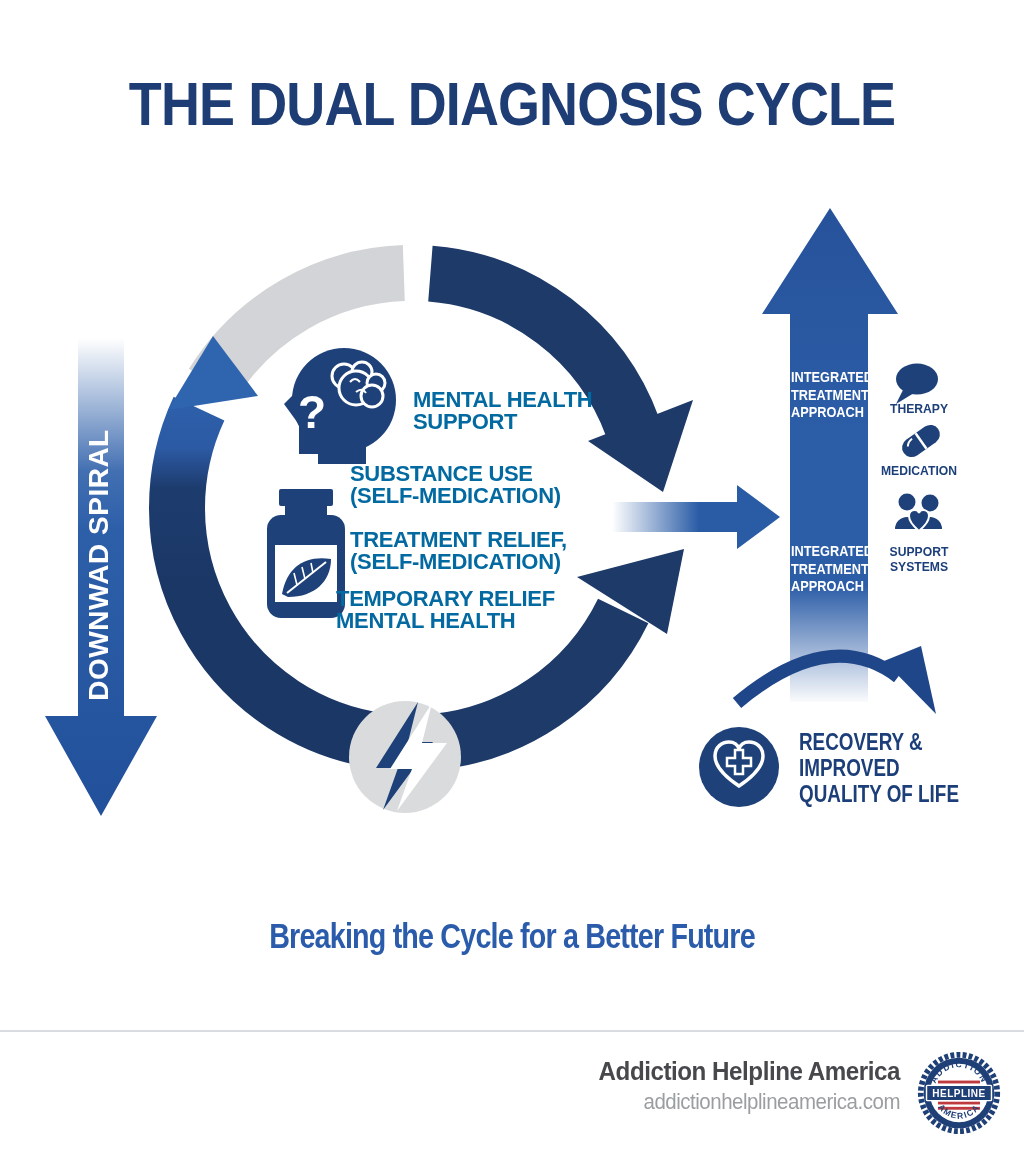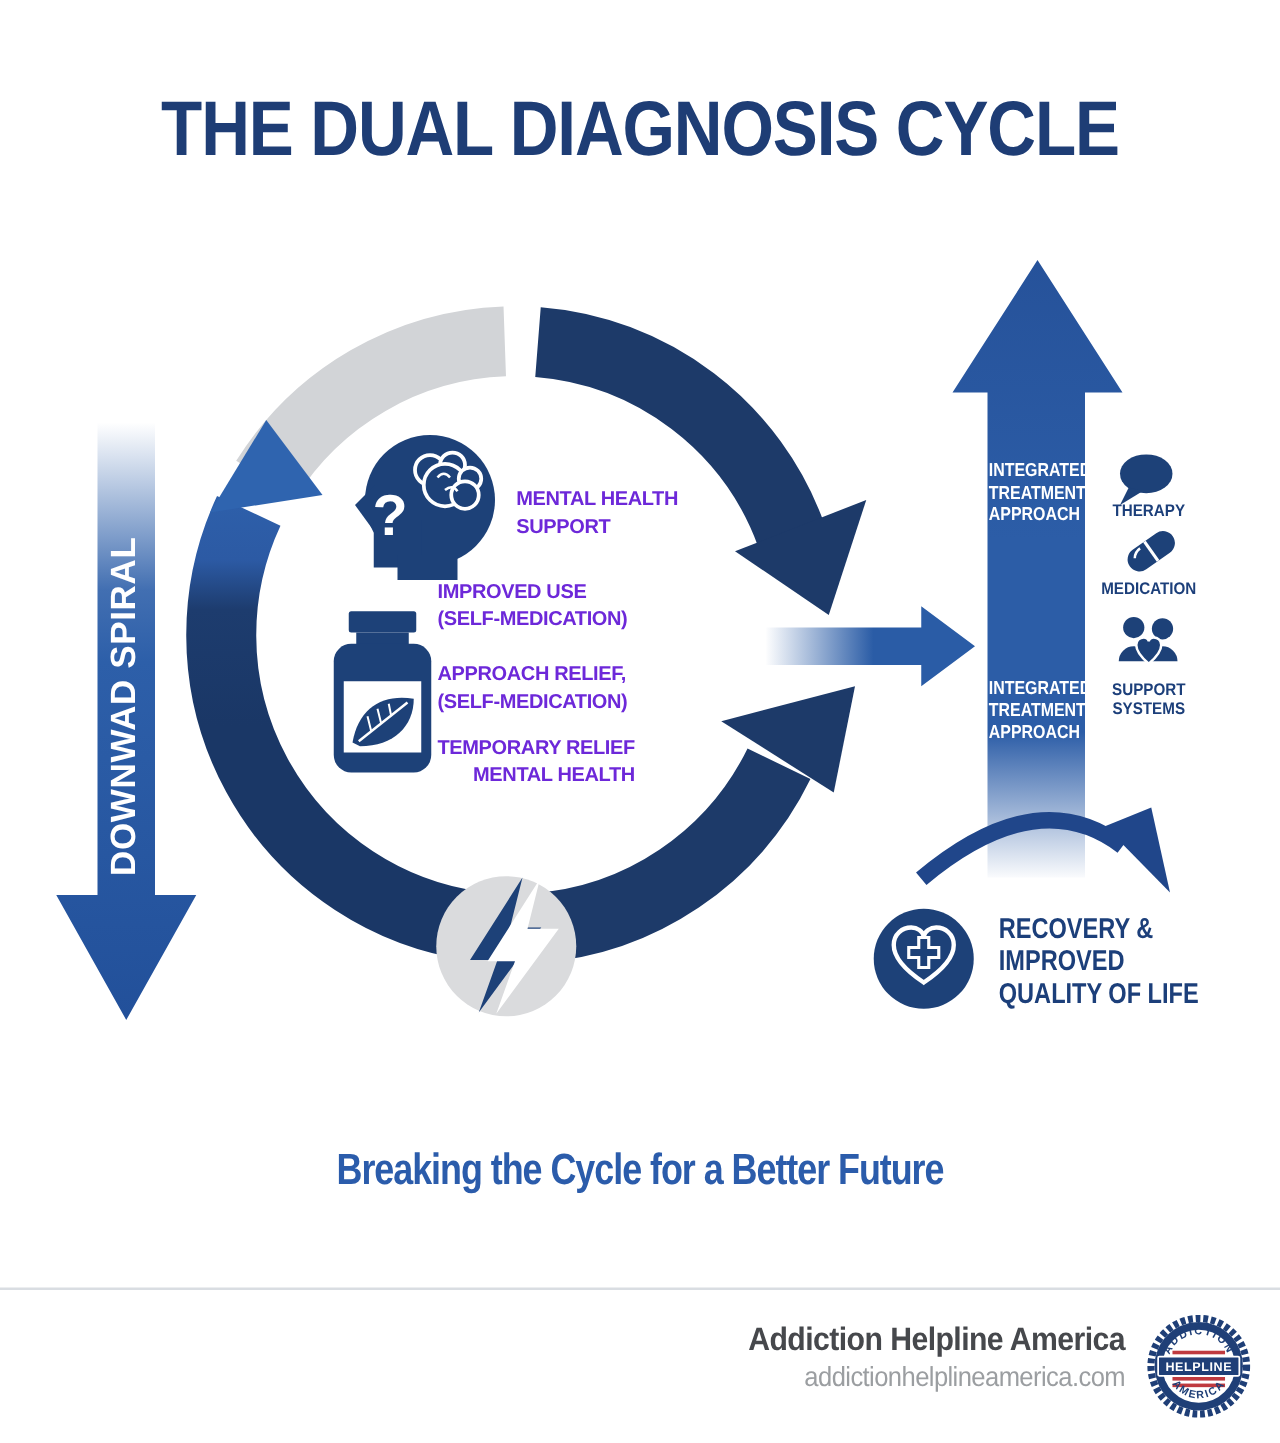--- a/index.html
+++ b/index.html
@@ -5,21 +5,21 @@
   html,body{margin:0;padding:0;background:#fff;}
   #stage{position:relative;width:1024px;height:1154px;background:#ffffff;overflow:hidden;
          font-family:"Liberation Sans", sans-serif;}
   #diagram-svg{position:absolute;left:0;top:0;}
   .abs{position:absolute;}
   .line{display:block;}
   .title{width:1024px;text-align:center;font-weight:bold;font-size:62px;color:#1e3d75;
          letter-spacing:-1px;transform:scaleX(0.87);transform-origin:center;white-space:nowrap;}
   .spiral-label{width:320px;height:36px;text-align:center;color:#ffffff;font-weight:bold;
          font-size:28px;letter-spacing:.5px;transform:rotate(-90deg);transform-origin:center;white-space:nowrap;}
-  .cycle-label{color:#6d28d9;font-weight:bold;font-size:16px;line-height:22px;
+  .cycle-label{color:#0369a1;font-weight:bold;font-size:22px;line-height:22px;
          letter-spacing:-0.3px;white-space:nowrap;}
   .arrow-label{color:#ffffff;font-weight:bold;font-size:15px;line-height:17.5px;
          transform:scaleX(0.85);transform-origin:left top;white-space:nowrap;}
   .support-label{width:100px;text-align:center;color:#1c3f7a;font-weight:bold;font-size:13.5px;
          line-height:14.5px;transform:scaleX(0.9);transform-origin:center top;white-space:nowrap;}
   .recovery-label{color:#1c3f7a;font-weight:bold;font-size:23px;line-height:26px;
          transform:scaleX(0.82);transform-origin:left top;white-space:nowrap;}
   .tagline{width:1024px;text-align:center;color:#2b5cab;font-weight:bold;font-size:35px;
          letter-spacing:-1px;transform:scaleX(0.82);transform-origin:center;white-space:nowrap;}
   .divider{width:1024px;height:2px;background:#d9dde2;}
@@ -141,28 +141,28 @@
 
   <div class="abs title" style="left:0;top:68px;">THE DUAL DIAGNOSIS CYCLE</div>
 
   <div class="abs spiral-label" style="left:-59px;top:547px;">DOWNWAD SPIRAL</div>
 
   <div class="abs cycle-label" style="left:413px;top:389px;">
     <span class="line">MENTAL HEALTH</span>
     <span class="line">SUPPORT</span>
   </div>
   <div class="abs cycle-label" style="left:350px;top:463px;">
-    <span class="line">IMPROVED USE</span>
+    <span class="line">SUBSTANCE USE</span>
     <span class="line">(SELF-MEDICATION)</span>
   </div>
   <div class="abs cycle-label" style="left:350px;top:529px;">
-    <span class="line">APPROACH RELIEF,</span>
+    <span class="line">TREATMENT RELIEF,</span>
     <span class="line">(SELF-MEDICATION)</span>
   </div>
-  <div class="abs cycle-label" style="left:350px;top:588px;text-align:right;">
+  <div class="abs cycle-label" style="left:336px;top:588px;">
     <span class="line">TEMPORARY RELIEF</span>
     <span class="line">MENTAL HEALTH</span>
   </div>
 
   <div class="abs arrow-label" style="left:791px;top:368px;">
     <span class="line">INTEGRATED</span>
     <span class="line">TREATMENT</span>
     <span class="line">APPROACH</span>
   </div>
   <div class="abs arrow-label" style="left:791px;top:542px;">

